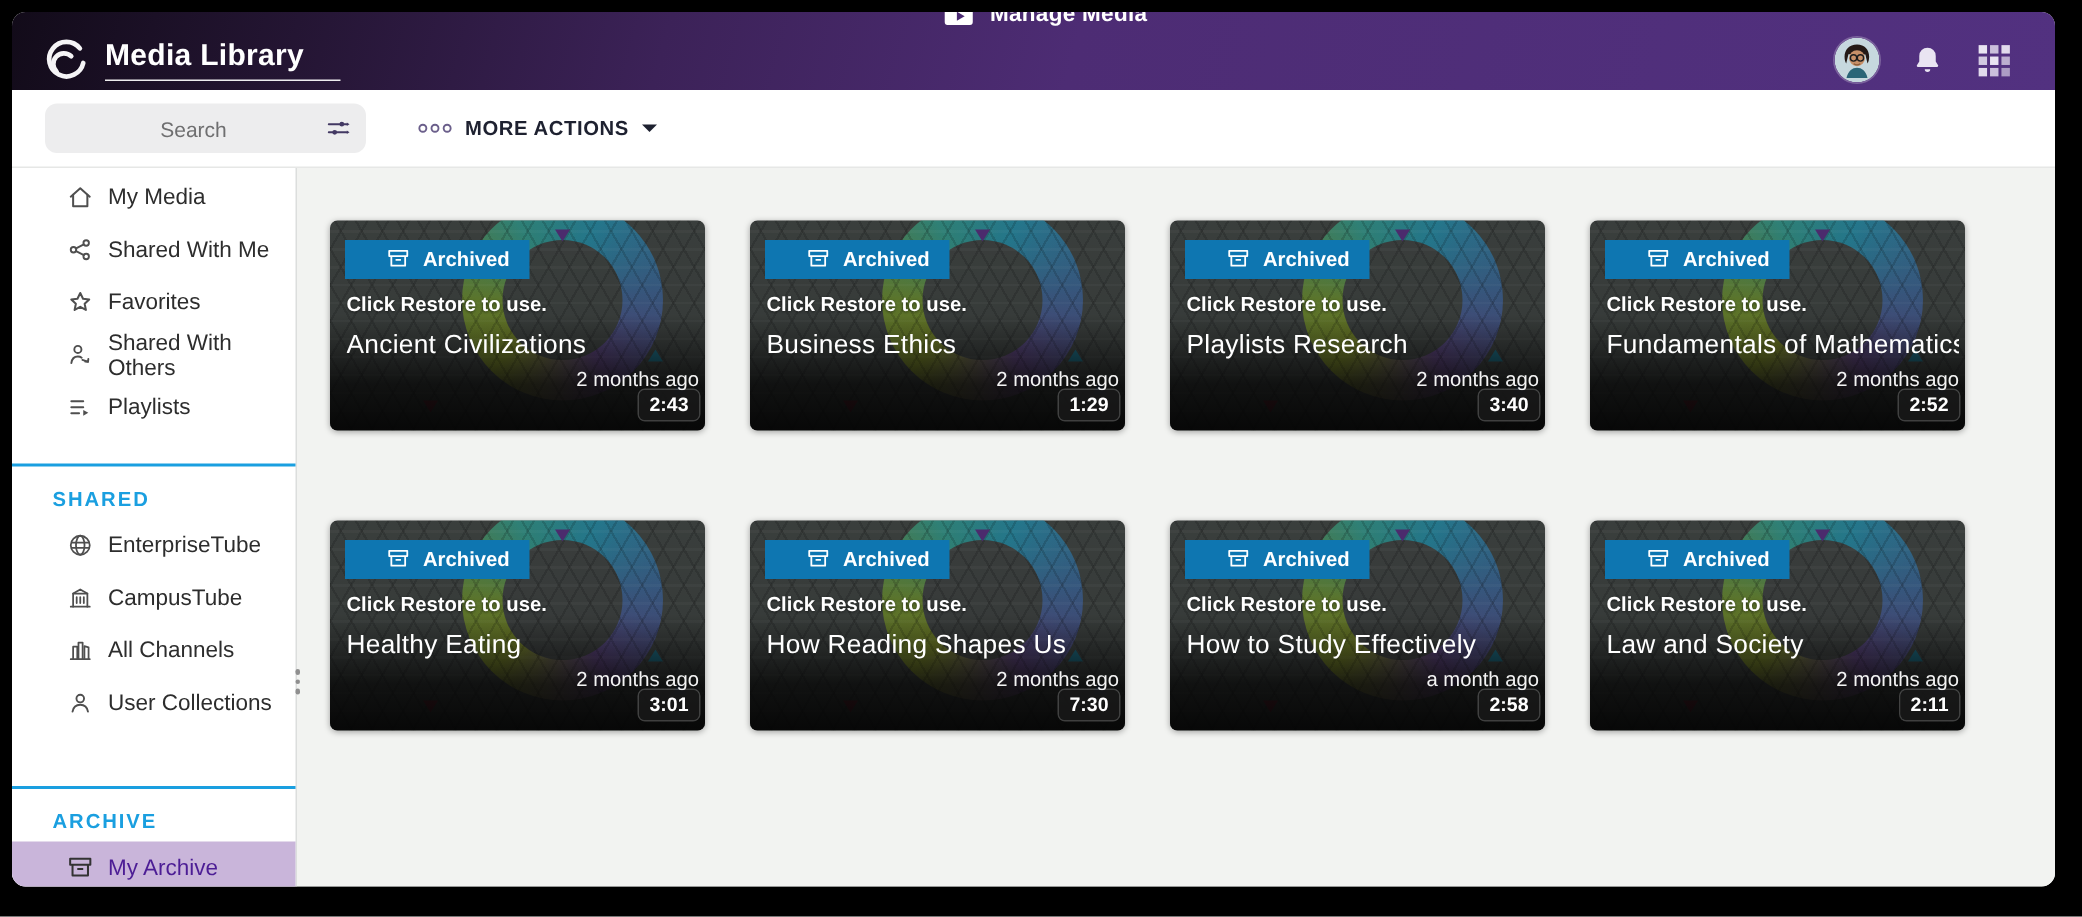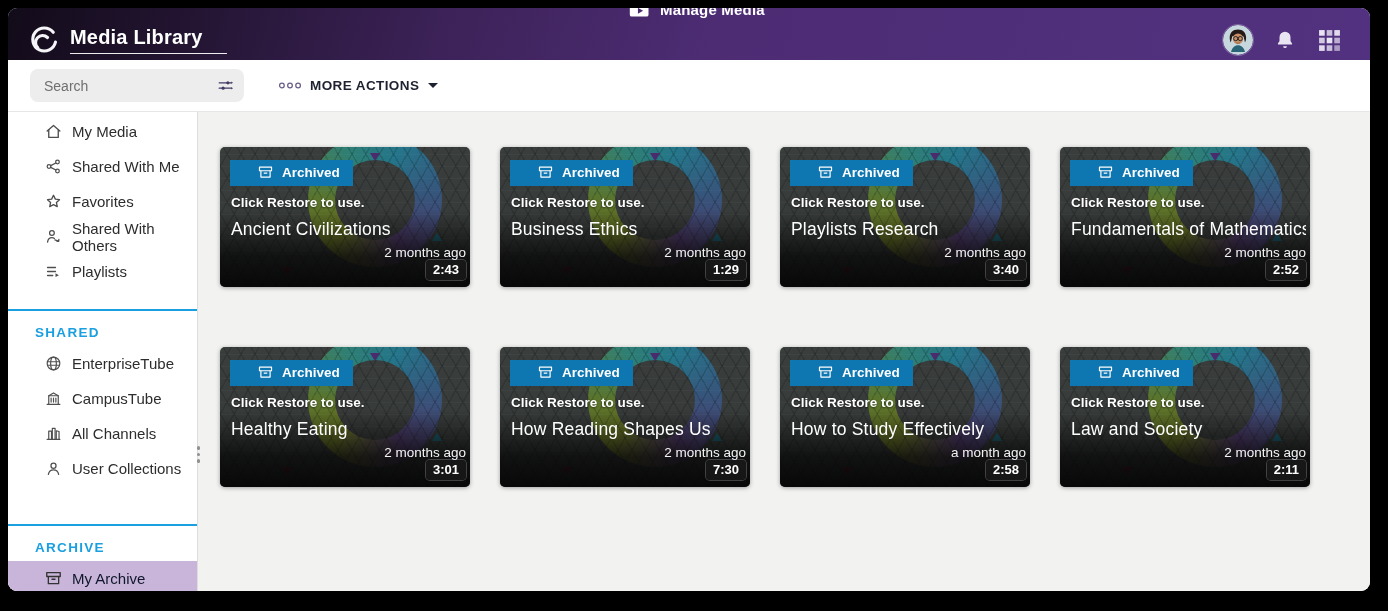--- a/index.html
+++ b/index.html
@@ -27,38 +27,38 @@
           box-shadow:0 0 0 1px rgba(255,255,255,.25);}
   .icon-btn{background:none;border:none;padding:0;cursor:pointer;line-height:0;}
   .icon-btn svg{color:#e9e4f2;}
 
   
   .toolbar{height:52px;flex:0 0 52px;background:#ffffff;display:flex;align-items:center;
            padding-left:22px;border-bottom:1px solid #e6e7e6;position:relative;z-index:2;}
   .search-box{width:214px;height:33px;background:#ededee;border-radius:8px;display:flex;
               align-items:center;padding:0 9px 0 12px;}
   .search-box input{flex:1;min-width:0;background:transparent;border:none;outline:none;
-                    font-size:14px;color:#333;font-family:inherit;}
+                    font-size:14px;color:#333;font-family:inherit;text-align:center;}
   .search-box input::placeholder{color:#6f6f70;}
   .sliders-icon{width:19px;height:19px;color:#433963;flex:0 0 auto;cursor:pointer;}
   .more-actions{margin-left:28px;display:flex;align-items:center;gap:8px;background:none;border:none;
                 font-family:inherit;font-weight:700;font-size:13.5px;color:#1e2130;
                 letter-spacing:.4px;cursor:pointer;}
   .dots-icon{width:24px;height:9px;color:#6b5f8b;}
   .caret{width:0;height:0;border-left:5px solid transparent;border-right:5px solid transparent;
          border-top:5px solid #1e2130;margin-left:1px;}
 
   
   .body-row{flex:1;display:flex;min-height:0;}
   .sidebar{width:190px;flex:0 0 190px;background:#fff;border-right:1px solid #dcdedd;
            position:relative;padding-top:2px;}
   .side-item{height:35px;display:flex;align-items:center;gap:9px;padding-left:36px;cursor:pointer;
              color:#2d2d2d;font-size:15px;}
   .side-item svg{width:19px;height:19px;color:#4f4f4f;flex:0 0 auto;}
-  .side-item.active{background:#c9b5da;color:#0f172a;}
+  .side-item.active{background:#c9b5da;color:#4c1d95;}
   .side-item.active svg{color:#333;}
   .blue-rule{height:2px;background:#1a9fe0;}
   .sec-shared .blue-rule{margin-top:20px;}
   .sec-archive .blue-rule{margin-top:38px;}
   .sec-h{padding:14px 0 6px 27px;font-size:13.5px;font-weight:700;color:#1a9fe0;letter-spacing:1.3px;}
   .drag-handle{position:absolute;right:-5px;top:332px;display:flex;flex-direction:column;gap:3px;
                padding:2px;cursor:row-resize;z-index:3;}
   .drag-handle i{width:3.5px;height:3.5px;border-radius:50%;background:#8f8f8f;}
 
   .content{flex:1;background:#f2f3f1;padding:35px 0 0 22px;overflow:hidden;}

